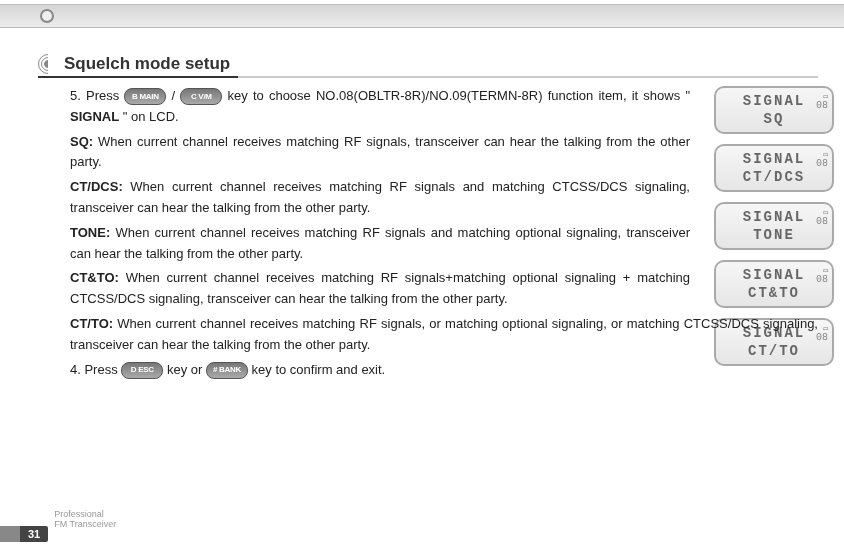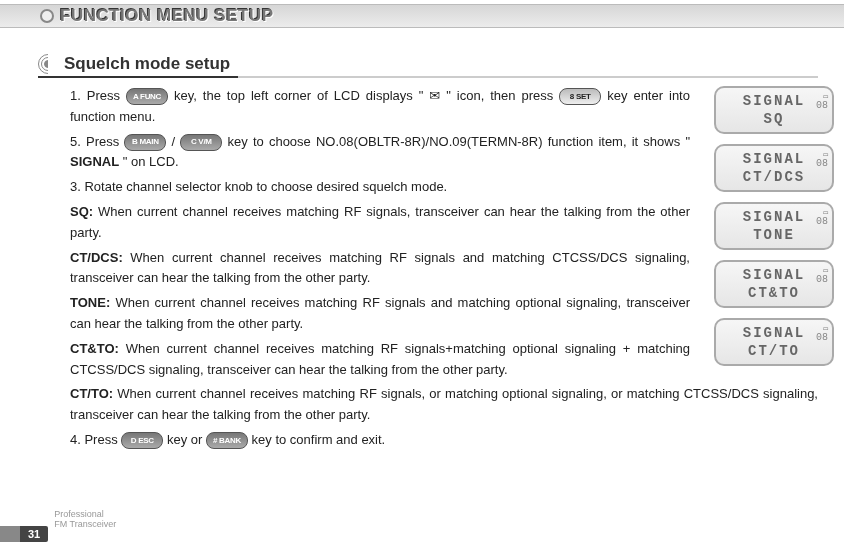--- a/index.html
+++ b/index.html
@@ -198,21 +198,20 @@
     width:20px;
     background:#888;
   }
   .footer-text { font-size: 9px; color:#999; line-height:1.1;}
 </style>
 </head>
 <body>
 
 <div class="title-bar">
   <div class="title-dot"></div>
-  <div class="title-text front">FUNCTION MENU SETUP</div>
 </div>
 
 <div class="section-heading">
   <div class="wave-icon">
       <span></span>
       <span></span>
       <span></span>
     </div>
   <div class="section-heading-text">Squelch mode setup</div>
 </div>
@@ -243,39 +242,29 @@
     </div>
     <div class="lcd">
       <div class="corner">08</div>
       <div class="line1">SIGNAL</div>
       <div class="line2">CT/TO</div>
     </div>
   </div>
 
 
   <ol class="steps">
-    <li>
-      <span>1. Press </span>
-      <span class="key dark">A FUNC</span>
-      <span> key, the top left corner of LCD displays "</span>
-      <span>✉</span>
-      <span>" icon, then press </span>
-      <span class="key">8 SET</span>
-      <span> key enter into function menu.</span>
-    </li>
     <li>
       <span>5. Press </span>
       <span class="key dark">B MAIN</span>
       <span> / </span>
       <span class="key dark">C V/M</span>
       <span>  key to choose NO.08(OBLTR-8R)/NO.09(TERMN-8R) function item, it shows "</span>
       <b>SIGNAL</b>
       <span>" on LCD.</span>
     </li>
-    <li>3. Rotate channel selector knob to choose desired squelch mode.</li>
 
     <li class="mode-indent">
       <span class="mode-label">SQ:</span>
       <span class="mode-text"> When current channel receives matching RF signals, transceiver can hear the talking from the other party.</span>
     </li>
     <li class="mode-indent">
       <span class="mode-label">CT/DCS:</span>
       <span class="mode-text"> When current channel receives matching RF signals and matching CTCSS/DCS signaling, transceiver can hear the talking from the other party.</span>
     </li>
     <li class="mode-indent">

